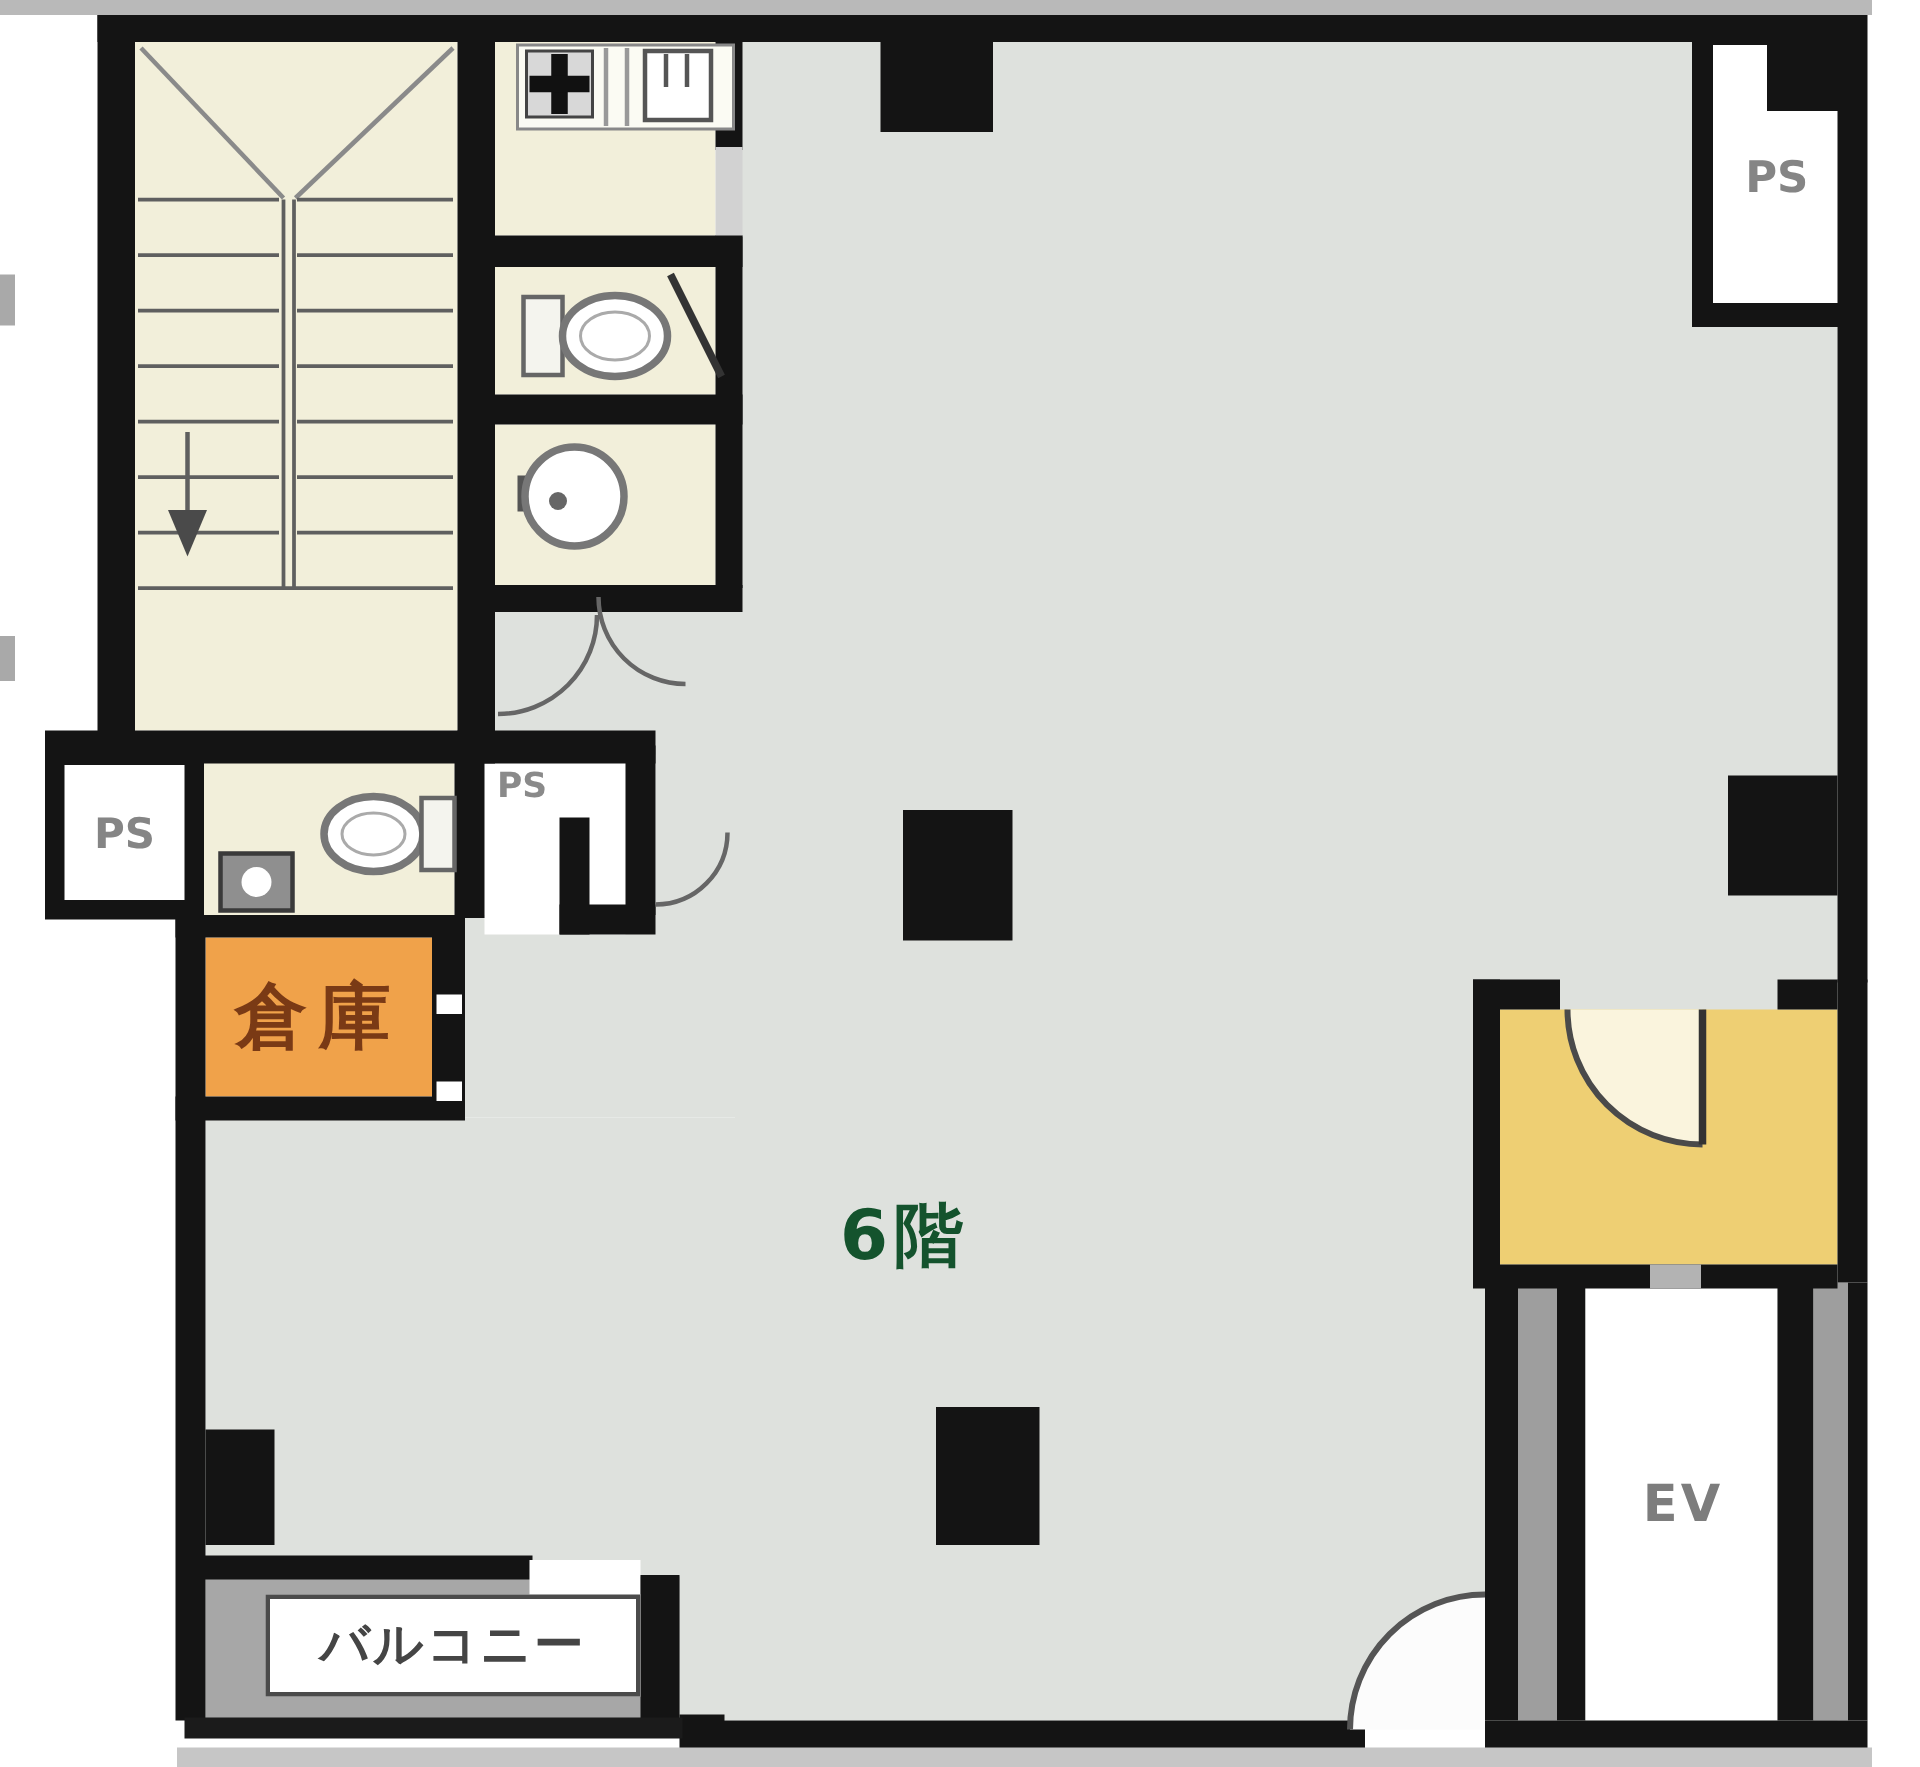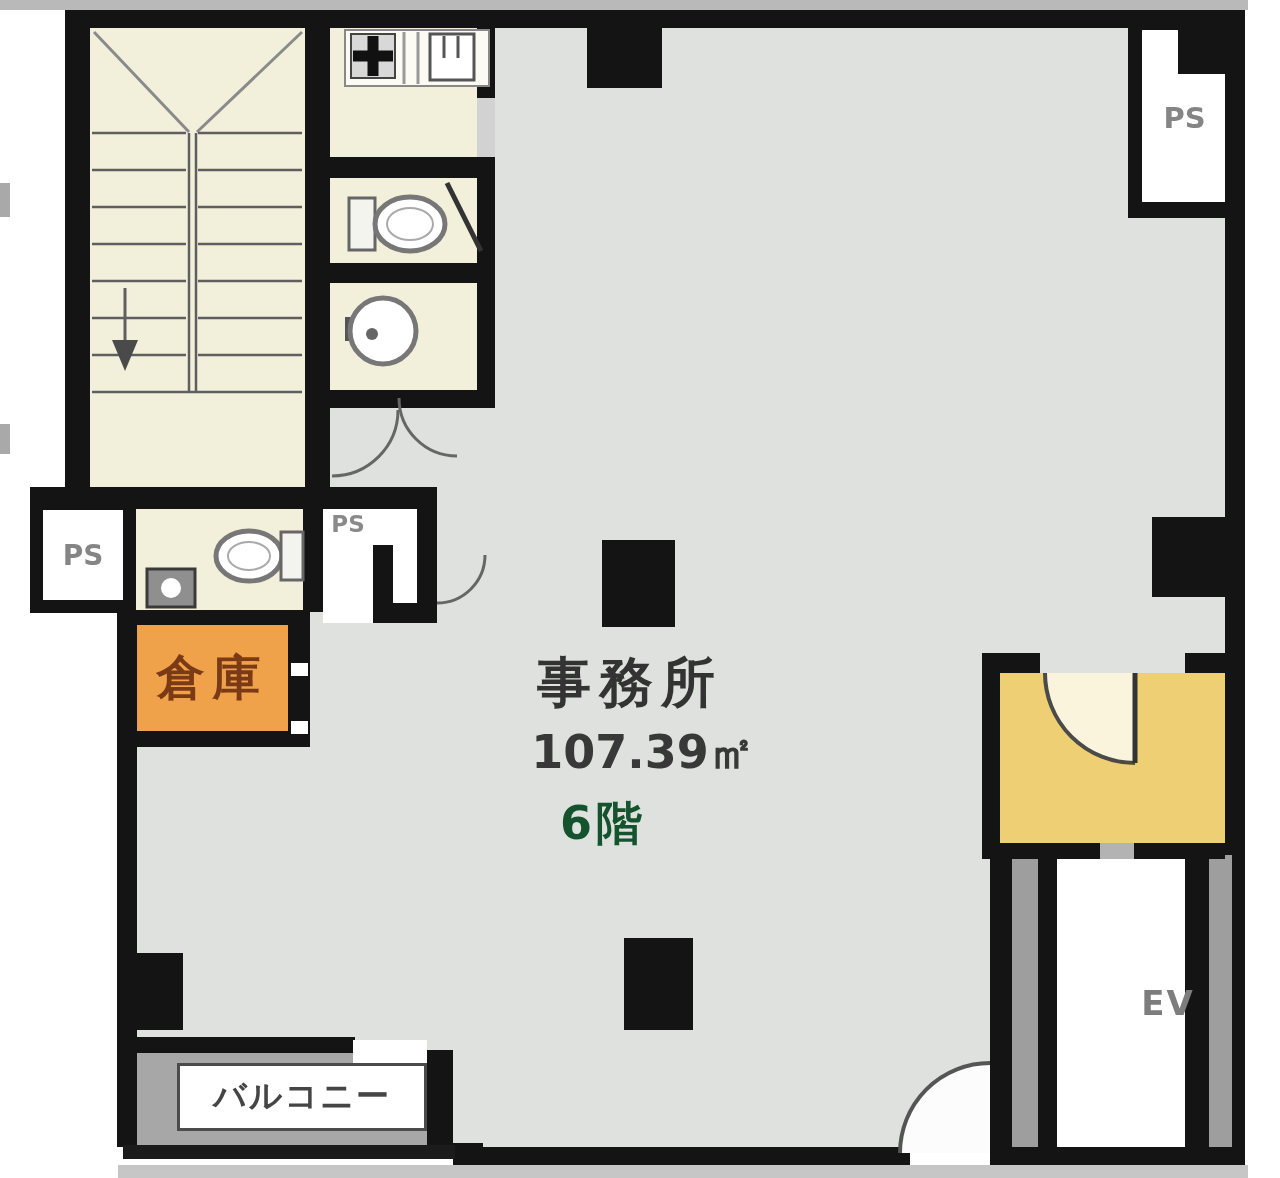--- a/index.html
+++ b/index.html
@@ -163,29 +163,27 @@
       <path d="M 399 398 A 58 58 0 0 0 457 456" fill="none" stroke="#666" stroke-width="3"></path>
       <path d="M 485 555 A 48 48 0 0 1 437 603" fill="none" stroke="#666" stroke-width="3"></path>
       <path d="M 990 1153 L 900 1153 A 90 90 0 0 1 990 1063 Z" fill="#fcfcfc" stroke="none"></path>
       <path d="M 900 1153 A 90 90 0 0 1 990 1063" fill="none" stroke="#555" stroke-width="4"></path>
       <path d="M 1135 673 L 1045 673 A 90 90 0 0 0 1135 763 Z" fill="#fbfaf0" fill-opacity="0.85" stroke="none"></path>
       <path d="M 1045 673 A 90 90 0 0 0 1135 763" fill="none" stroke="#4a4a4a" stroke-width="4"></path>
       <line x1="1135" y1="673" x2="1135" y2="763" stroke="#333" stroke-width="5"></line>
     </g>
   </svg>
 
-  <div class="txt" style="left:515px;top:652px;width:230px;height:62px;font-size:54px;letter-spacing:8px;color:#333;">事務所</div>
-  <div class="txt" style="left:508px;top:726px;width:270px;height:54px;font-size:46px;color:#383838;">107.39㎡</div>
   <div class="txt" style="left:538px;top:796px;width:130px;height:56px;font-size:46px;letter-spacing:4px;color:#14532d;">6階</div>
 
   <div class="txt" style="left:137px;top:625px;width:151px;height:106px;font-size:48px;letter-spacing:8px;color:#7a3a15;">倉庫</div>
 
   <div class="txt" style="left:177px;top:1063px;width:250px;height:66px;font-size:33px;letter-spacing:2px;color:#454545;">バルコニー</div>
 
-  <div class="txt" style="left:1058px;top:978px;width:128px;height:50px;font-size:34px;letter-spacing:2px;color:#7d7d7d;padding-left:46px;">EV</div>
+  <div class="txt" style="left:1058px;top:978px;width:128px;height:50px;font-size:34px;letter-spacing:2px;color:#7d7d7d;">EV</div>
 
   <div class="txt" style="left:43px;top:510px;width:80px;height:90px;font-size:28px;color:#858585;">PS</div>
 
   <div class="txt" style="left:320px;top:504px;width:56px;height:40px;font-size:23px;color:#8a8a8a;">PS</div>
 
   <div class="txt" style="left:1142px;top:90px;width:85px;height:56px;font-size:29px;color:#858585;">PS</div>
 
 </div>
 
 </body></html>

